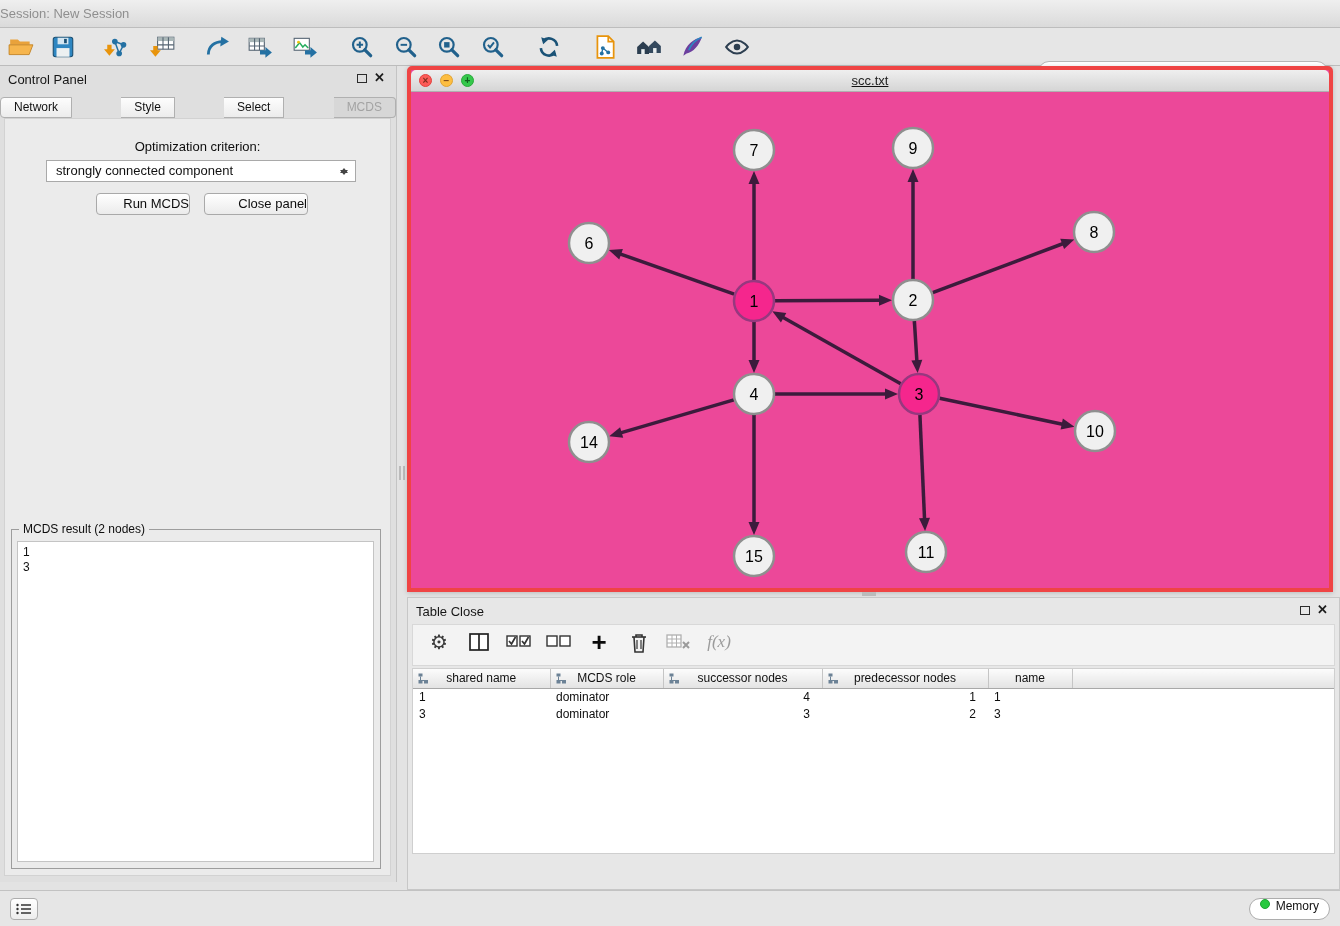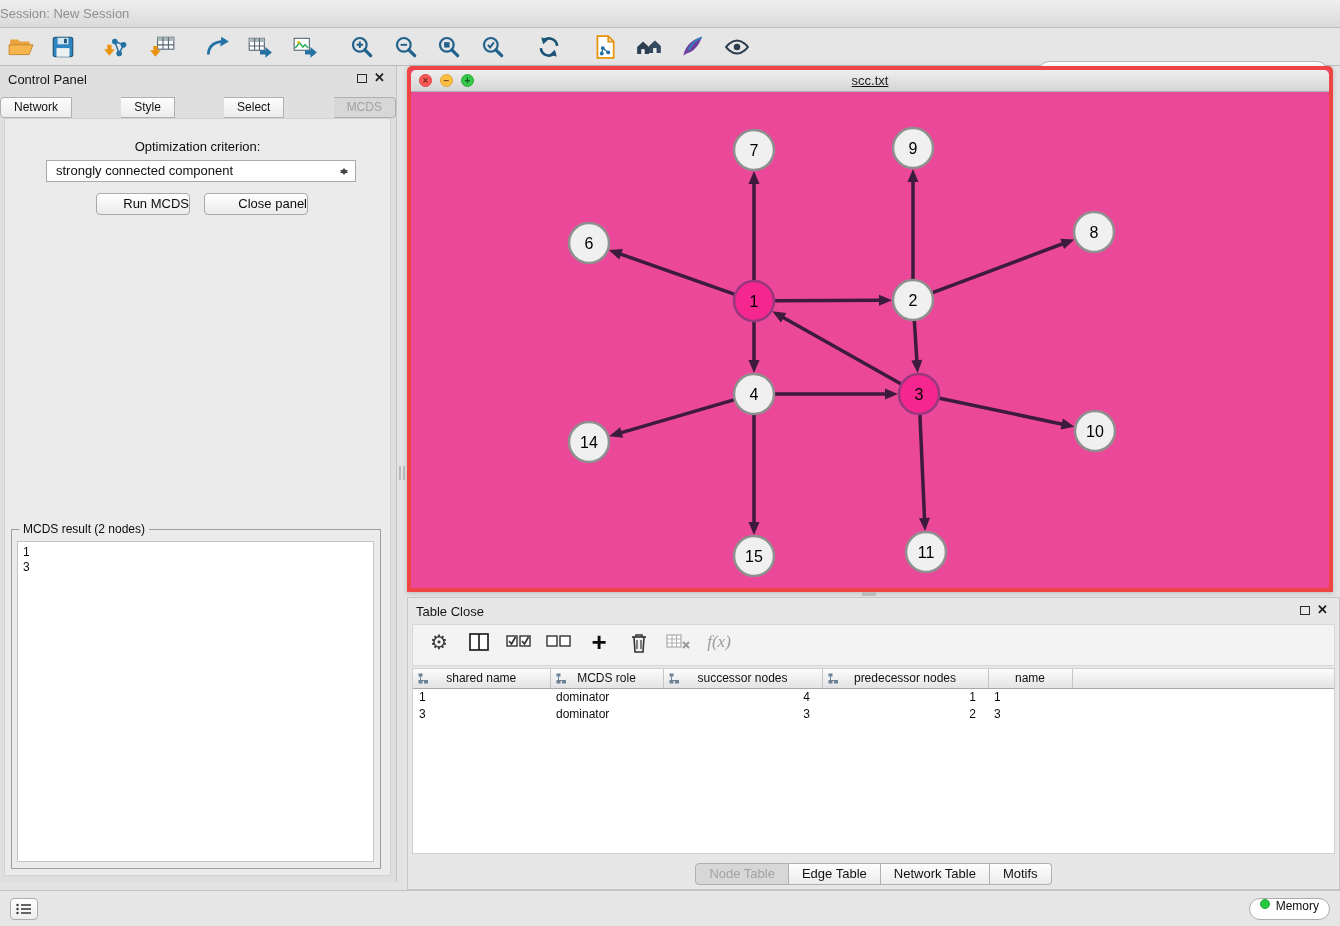--- a/index.html
+++ b/index.html
@@ -443,26 +443,20 @@
           <td>dominator</td>
           <td class="num">3</td>
           <td class="num">2</td>
           <td>3</td>
           <td></td>
         </tr>
       </tbody>
     </table>
   </div>
 
-  <div class="tp-tabs">
-    <div class="seg-tab active">Node Table</div>
-    <div class="seg-tab">Edge Table</div>
-    <div class="seg-tab">Network Table</div>
-    <div class="seg-tab">Motifs</div>
-  </div>
 </div>
 
 <div class="statusbar">
   <div class="sb-list-btn">
     <svg width="16" height="12" viewBox="0 0 16 12">
       <circle cx="1.5" cy="2" r="1.2" fill="#333"></circle>
         <line x1="5" y1="2" x2="15" y2="2" stroke="#333" stroke-width="1.5"></line>
       <circle cx="1.5" cy="6" r="1.2" fill="#333"></circle>
         <line x1="5" y1="6" x2="15" y2="6" stroke="#333" stroke-width="1.5"></line>
       <circle cx="1.5" cy="10" r="1.2" fill="#333"></circle>

